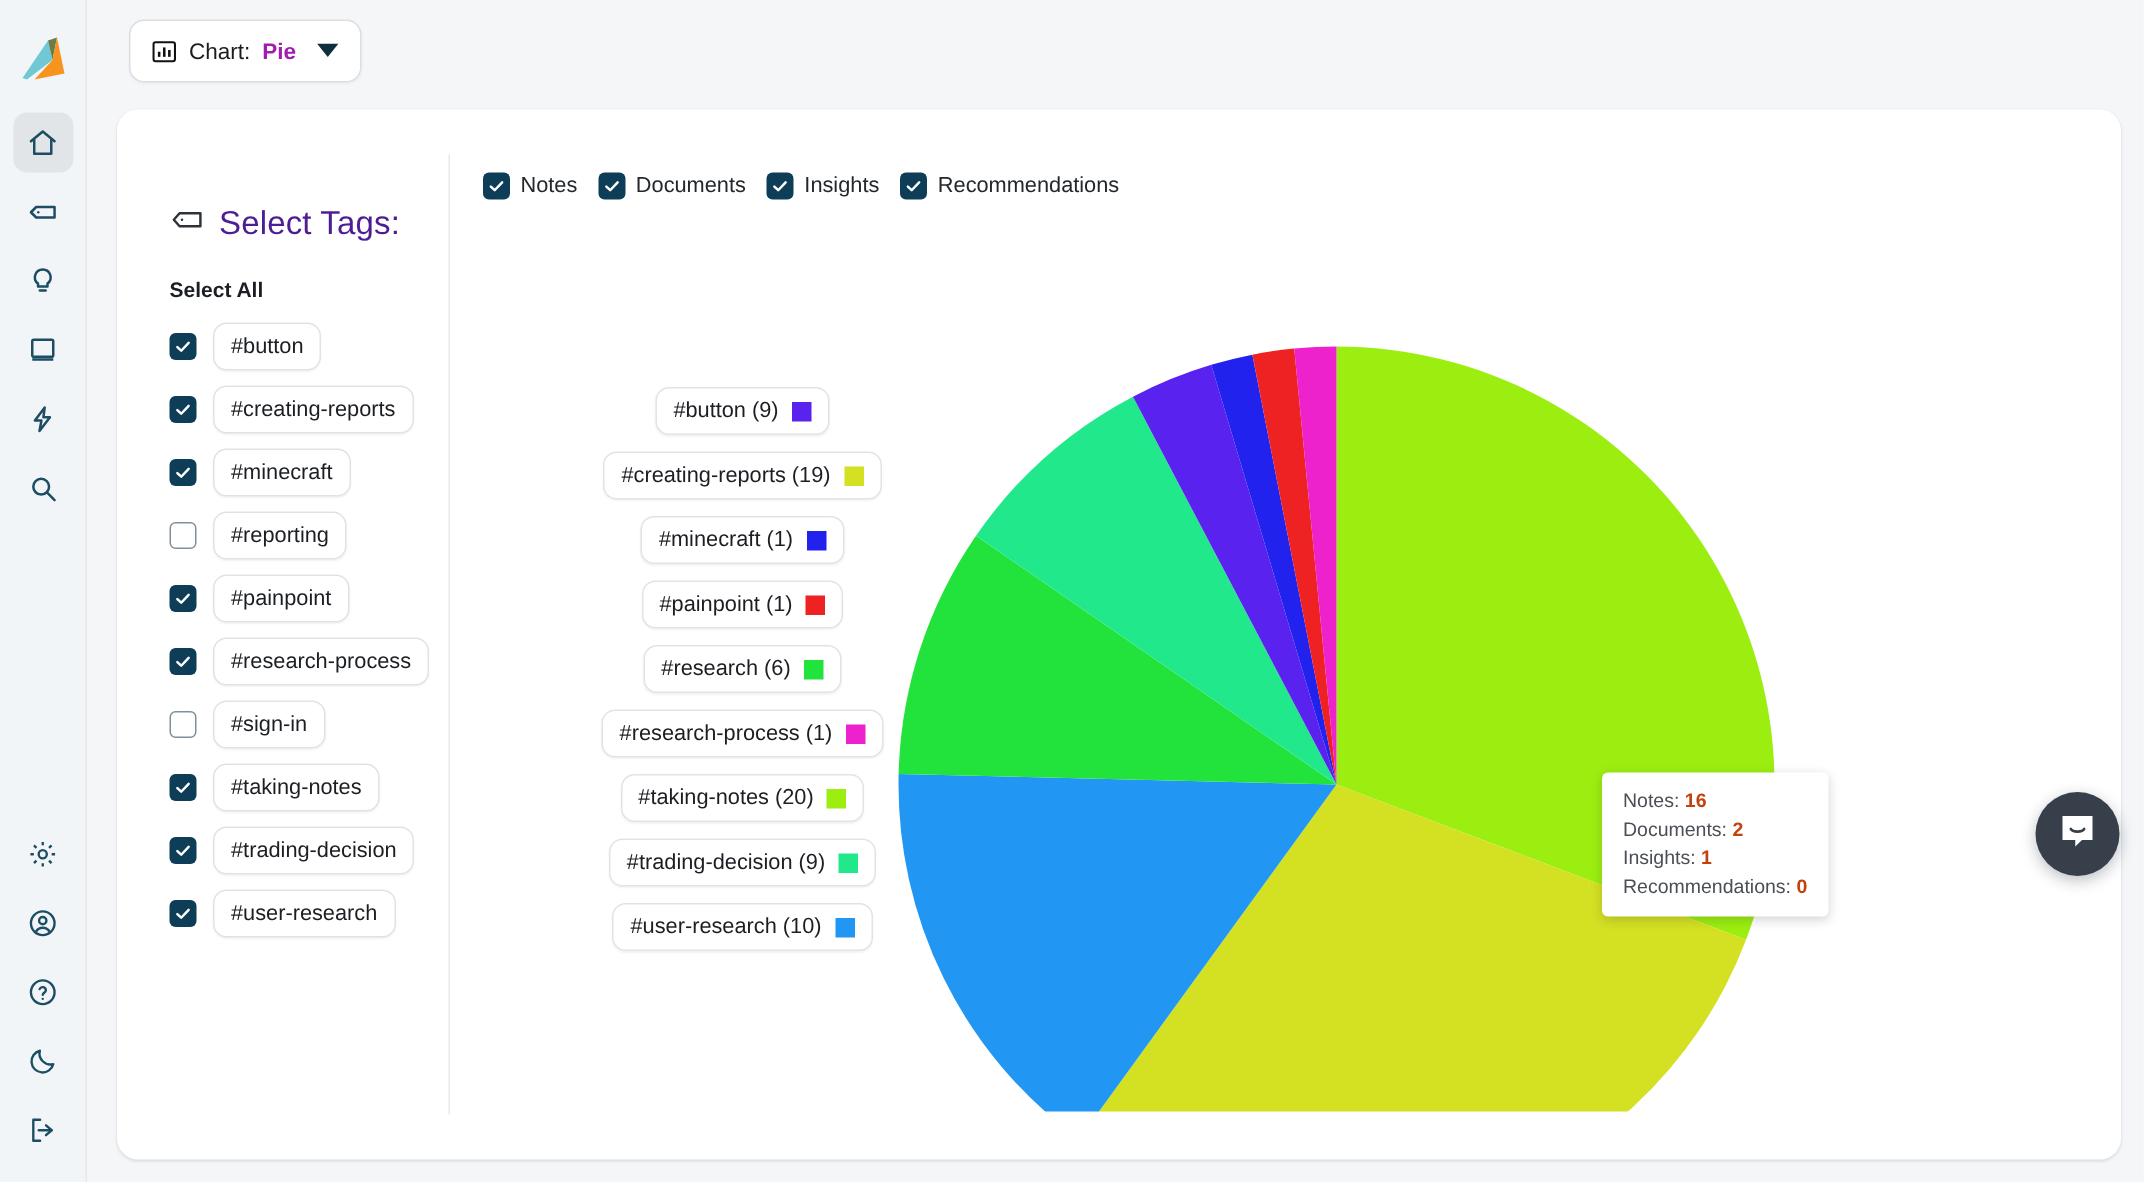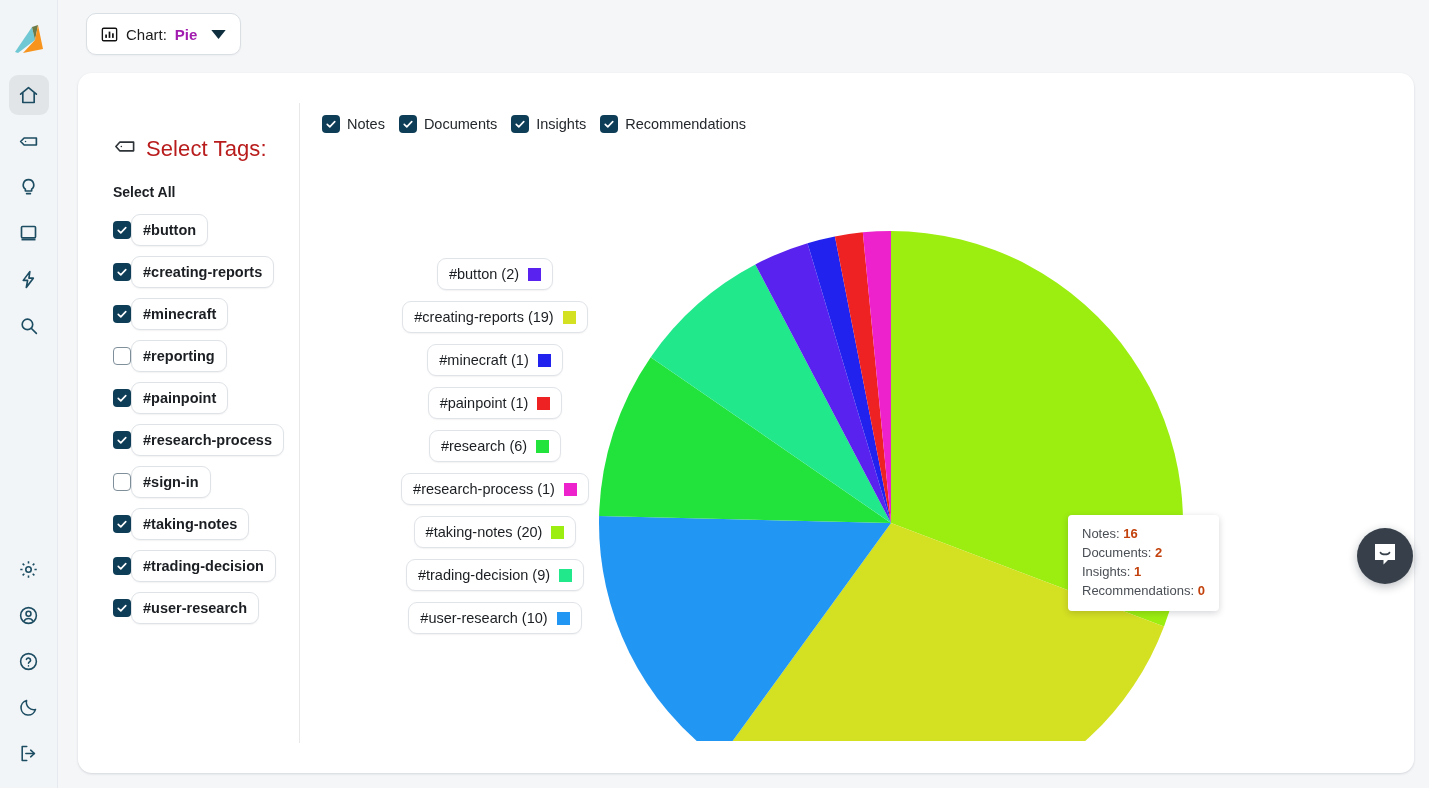--- a/index.html
+++ b/index.html
@@ -66,23 +66,23 @@
   .tagpanel {
     width: 222px; flex: 0 0 222px;
     padding: 32px 0 0 35px;
     border-right: 1px solid #e6e8ea;
     margin: 30px 0 30px 0;
   }
   .tagpanel-head {
     display: flex; align-items: center; gap: 10px;
     margin-bottom: 22px;
   }
-  .tagpanel-title { font-size: 22px; color: #b91c1c; letter-spacing: .1px; }
+  .tagpanel-title { font-size: 22px; color: #4c1d95; letter-spacing: .1px; }
   .select-all { font-size: 14px; font-weight: bold; color: #1b1e22; margin-bottom: 14px; }
-  .tag-row { display: flex; align-items: center; margin-bottom: 10px; font-weight: bold; }
+  .tag-row { display: flex; align-items: center; gap: 11px; margin-bottom: 10px; }
   .cbox {
     width: 18px; height: 18px; border-radius: 4px;
     flex: 0 0 18px;
     display: flex; align-items: center; justify-content: center;
     cursor: pointer;
   }
   .cbox.on { background: #0e3d57; }
   .cbox.off { background: #ffffff; border: 1.6px solid #7f909b; }
   .cbox svg { display: block; }
   .tag-pill {
@@ -402,21 +402,21 @@
               <svg width="12" height="12" viewBox="0 0 14 14" fill="none" stroke="#ffffff" stroke-width="1.9" stroke-linecap="round" stroke-linejoin="round">
                 <path d="M2.6 7.4 5.6 10.3 11.4 4.2"></path>
               </svg>
             </span>
             <span class="series-label">Recommendations</span>
           </div>
         </div>
 
       <div class="tag-legend" id="tag-legend">
           <div class="legend-pill">
-            <span>#button (2)</span>
+            <span>#button (9)</span>
             <span class="swatch" style="background:#5a22ee"></span>
           </div>
           <div class="legend-pill">
             <span>#creating-reports (19)</span>
             <span class="swatch" style="background:#d4e022"></span>
           </div>
           <div class="legend-pill">
             <span>#minecraft (1)</span>
             <span class="swatch" style="background:#2222ee"></span>
           </div>

